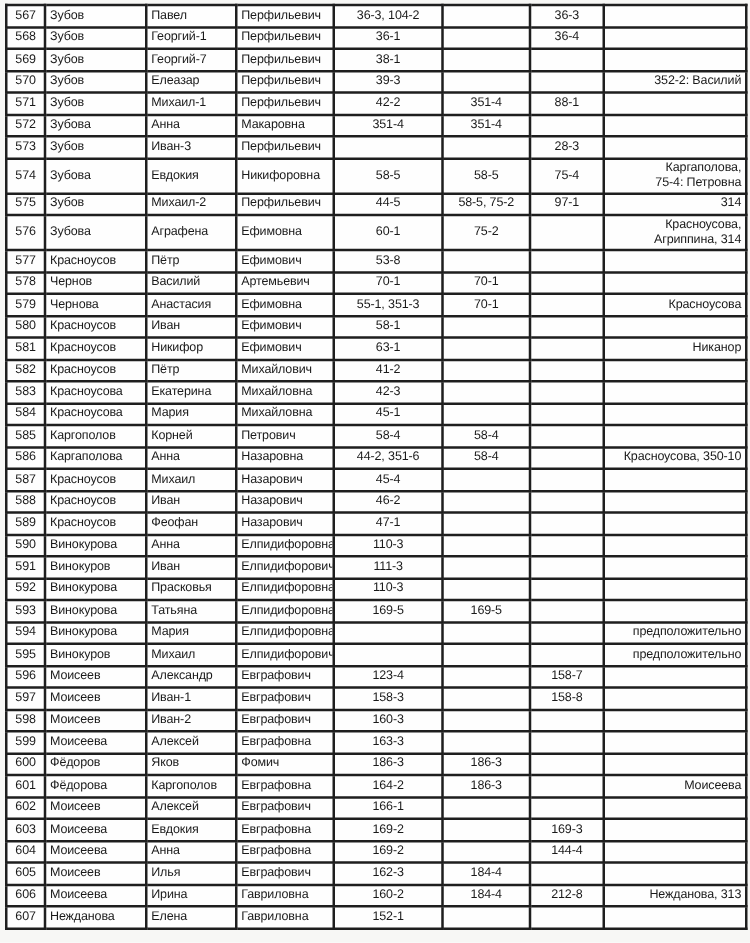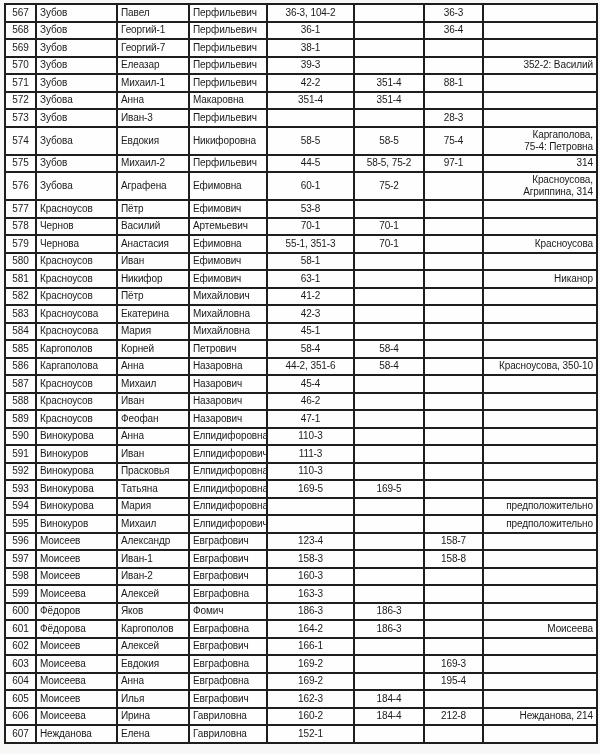--- a/index.html
+++ b/index.html
@@ -432,42 +432,42 @@
           <td class="c-center">169-3</td>
           <td class="c-note"></td>
         </tr>
         <tr>
           <td class="c-num">604</td>
           <td class="c-left">Моисеева</td>
           <td class="c-left">Анна</td>
           <td class="c-left">Евграфовна</td>
           <td class="c-center">169-2</td>
           <td class="c-center"></td>
-          <td class="c-center">195-4</td>
+          <td class="c-center">144-4</td>
           <td class="c-note"></td>
         </tr>
         <tr>
           <td class="c-num">605</td>
           <td class="c-left">Моисеев</td>
           <td class="c-left">Илья</td>
           <td class="c-left">Евграфович</td>
           <td class="c-center">162-3</td>
           <td class="c-center">184-4</td>
           <td class="c-center"></td>
           <td class="c-note"></td>
         </tr>
         <tr>
           <td class="c-num">606</td>
           <td class="c-left">Моисеева</td>
           <td class="c-left">Ирина</td>
           <td class="c-left">Гавриловна</td>
           <td class="c-center">160-2</td>
           <td class="c-center">184-4</td>
           <td class="c-center">212-8</td>
-          <td class="c-note">Нежданова, 214</td>
+          <td class="c-note">Нежданова, 313</td>
         </tr>
         <tr>
           <td class="c-num">607</td>
           <td class="c-left">Нежданова</td>
           <td class="c-left">Елена</td>
           <td class="c-left">Гавриловна</td>
           <td class="c-center">152-1</td>
           <td class="c-center"></td>
           <td class="c-center"></td>
           <td class="c-note"></td>

